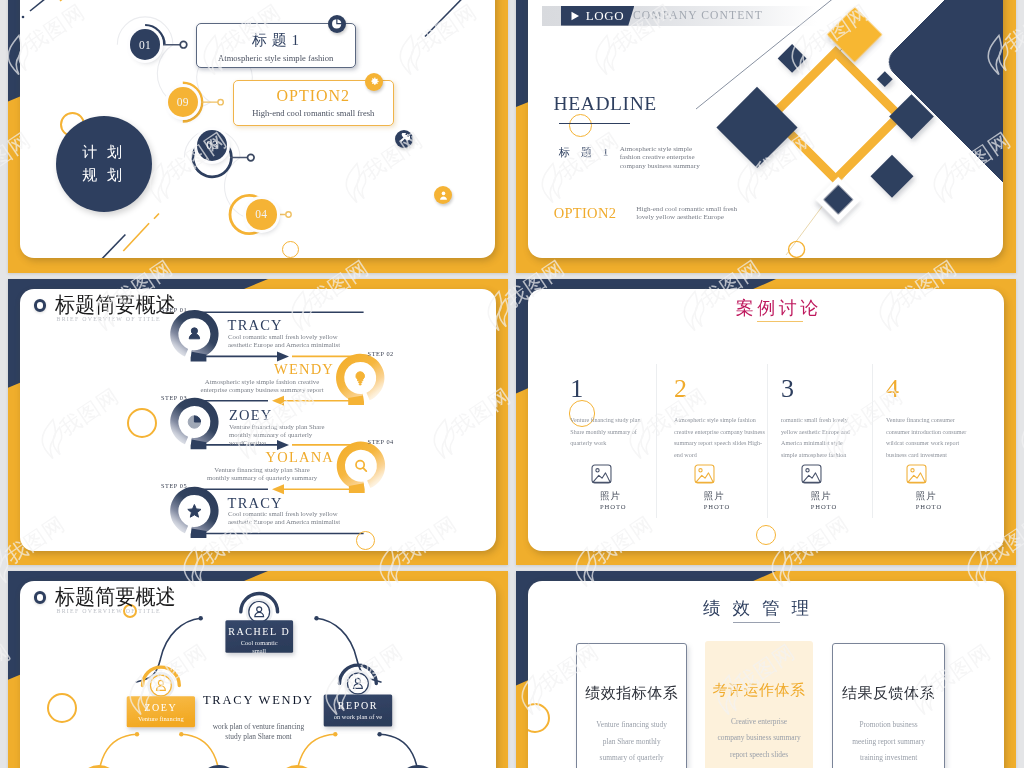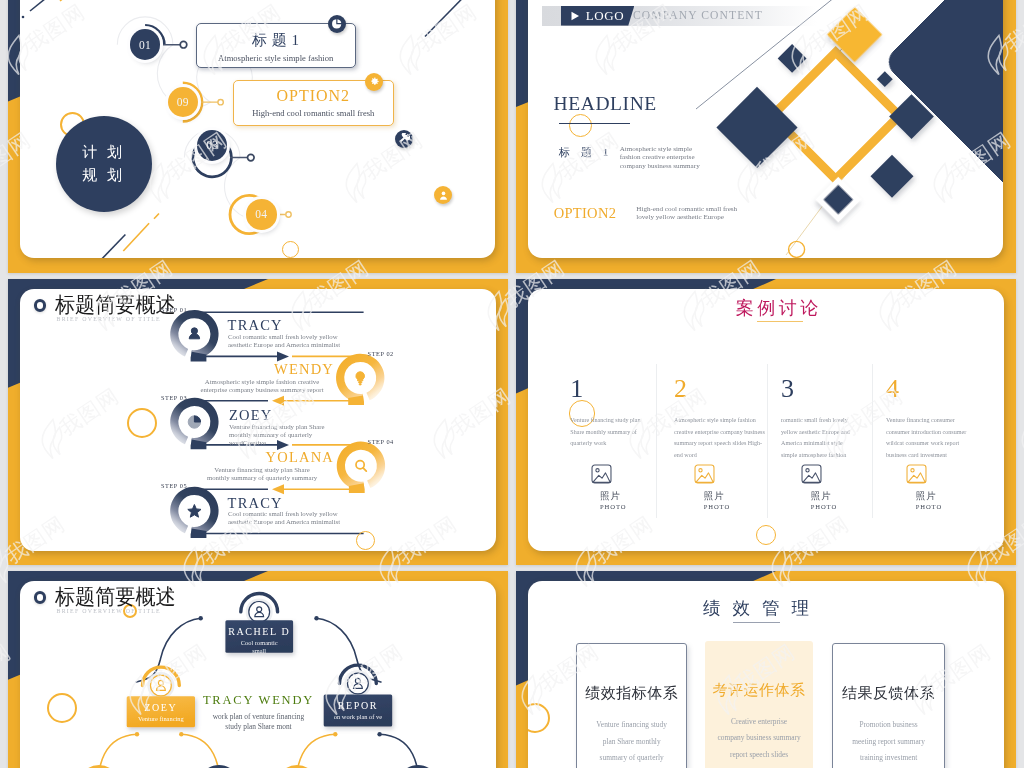--- a/index.html
+++ b/index.html
@@ -144,22 +144,22 @@
   
   .s5ring{position:absolute;left:27px;top:112px;width:26px;height:26px;border:2px solid #f5b335;
       border-radius:50%;z-index:2;}
   .s5ring2{position:absolute;left:103px;top:23px;width:10px;height:10px;border:2px solid #f5b335;
       border-radius:50%;z-index:2;}
   .s5node{position:absolute;z-index:6;display:flex;flex-direction:column;align-items:center;
       color:#fff;text-align:center;overflow:hidden;padding-top:5.5px;box-sizing:border-box;}
   .s5node .nm{font-size:10px;letter-spacing:1.6px;line-height:1.1;}
   .s5node .bd{font-size:6.4px;line-height:1.35;opacity:.92;margin-top:2px;}
   .s5center{position:absolute;left:176px;top:113px;width:125px;text-align:center;z-index:6;}
-  .s5center .nm{font-size:12.5px;letter-spacing:1.8px;color:#4d7c0f;line-height:1;}
-  .s5center .bd{font-size:7.4px;line-height:1.45;color:#5c626d;margin-top:5px;white-space:nowrap;}
+  .s5center .nm{font-size:12.5px;letter-spacing:1.8px;color:#0f172a;line-height:1;}
+  .s5center .bd{font-size:7.4px;line-height:1.45;color:#5c626d;margin-top:15px;white-space:nowrap;}
 
   
   .s6title{position:absolute;left:-20px;right:0;top:15px;text-align:center;font-size:17.5px;
       color:#2e3f5f;letter-spacing:3.8px;text-indent:3.8px;}
   .s6tline{position:absolute;left:205.1px;top:41.3px;width:47.3px;height:1.2px;background:#9aa1b0;}
   .s6ring{position:absolute;left:-8px;top:122px;width:26px;height:26px;border:2px solid #f5b335;
       border-radius:50%;}
   .s6card2{position:absolute;height:160px;box-sizing:border-box;border-radius:3px;
       display:flex;flex-direction:column;align-items:center;text-align:center;}
   .s6card2.c-navy{background:#fff;border:1px solid #7a8498;box-shadow:2px 3px 5px rgba(90,100,120,.22);}

